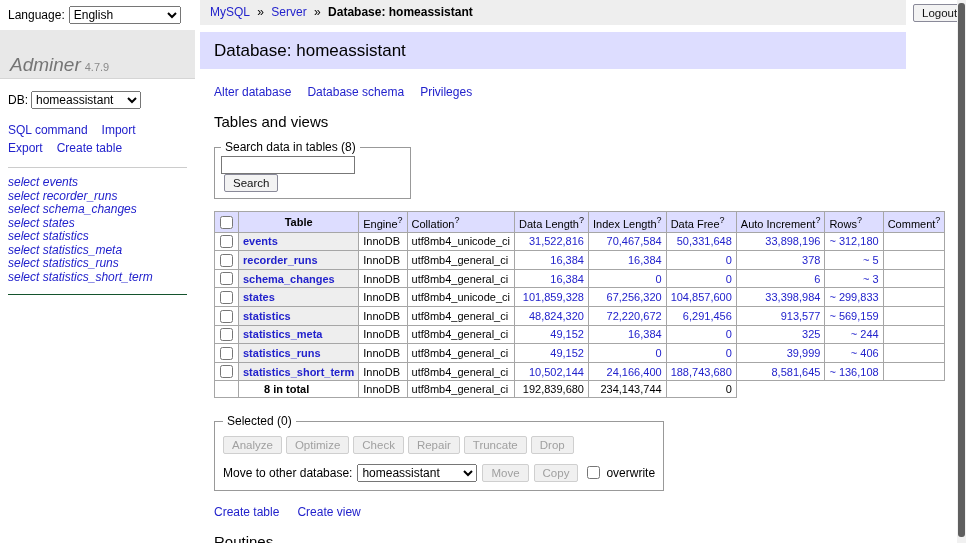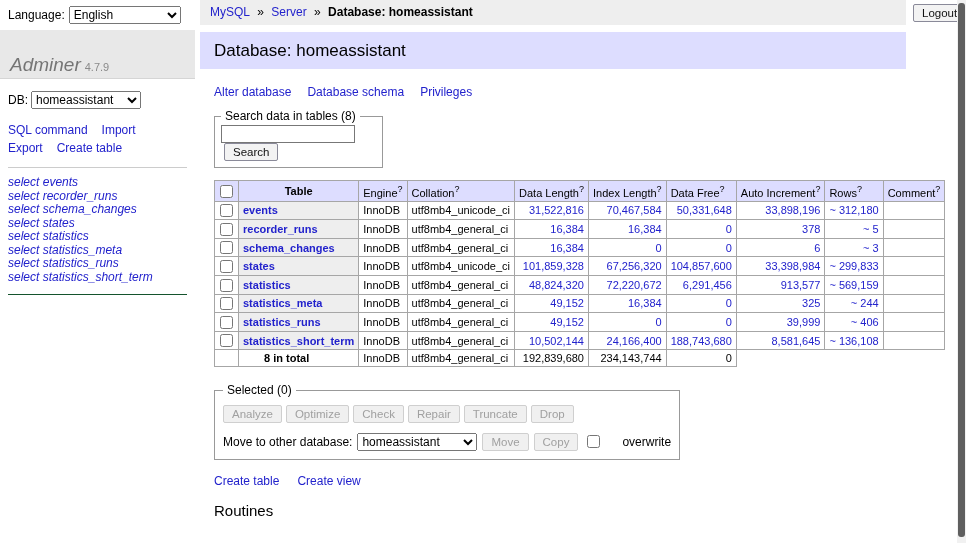--- a/index.html
+++ b/index.html
@@ -48,21 +48,21 @@
   .main { position:absolute; left:200px; top:32px; width:706px; }
   .h2bar { background:#ddf; height:37px; display:flex; align-items:center; padding-left:14px; }
   .h2bar h2 { font-size:17px; font-weight:normal; margin:0; }
   .actions { margin:16px 0 0 14px; }
   .actions a { margin-right:16px; }
   h3 { font-size:15px; font-weight:normal; margin:14px 0 0 14px; }
 
   fieldset { border:1px solid #999; margin:0; }
   legend { font-size:12px; padding:0 4px; }
 
-  .search-fs { margin:10px 0 0 14px; width:169px; padding:2px 6px 6px; }
+  .search-fs { margin:10px 0 0 14px; width:197px; padding:2px 6px 6px; }
   .search-fs input[type=text] { width:134px; height:18px; border:1px solid #777; padding:1px 3px; vertical-align:middle; }
   .search-fs button { margin-left:3px; vertical-align:middle; }
 
   table.tables { border-collapse:collapse; margin:12px 0 0 14px; table-layout:fixed; font-size:11px; }
   .tables td, .tables th {
     border:1px solid #a6a6a6; padding:1px 4px; line-height:14px;
     white-space:nowrap; overflow:hidden;
   }
   .tables thead td, .tables thead th { background:#ddf; }
   .tables th { background:#eee; font-weight:normal; text-align:left; }
@@ -75,21 +75,21 @@
   .num a { color:#2222cc; }
   .tname { font-weight:bold; }
   .total-row th { background:#fff; font-weight:bold;padding-left:25px; }
   .plain { color:#000; }
 
   .selected-fs { margin:16px 0 0 14px; width:396px; padding:4px 8px 8px; }
   .btn-row { margin:4px 0 9px; }
   .btn-row button { margin-right:4px; }
   .move-row { display:flex; align-items:center; gap:5px; white-space:nowrap; }
   .move-row select { width:120px; }
-  .move-row label { display:flex; align-items:center; gap:19px; }
+  .move-row label { display:flex; align-items:center; gap:3px; }
 
   .links-row { margin:14px 0 0 14px; }
   .links-row a { margin-right:18px; }
 
   
   .scrollbar { position:absolute; right:0; top:0; width:9px; height:543px; background:#f1f1f1; }
   .scrollbar .thumb { position:absolute; left:1px; width:7px; top:3px; height:534px; background:#5f5f5f; border-radius:3px; }
 </style>
 </head>
 <body>
@@ -123,20 +123,21 @@
       <li><a>select</a> <a>statistics_runs</a></li>
       <li><a>select</a> <a>statistics_short_term</a></li>
     </ul>
 </div>
 
 <div class="main">
   <div class="h2bar">
     <h2>Database: homeassistant</h2>
   </div>
   <p class="actions"><a>Alter database</a><a>Database schema</a><a>Privileges</a></p>
+  <h3>Tables and views</h3>
 
   <fieldset class="search-fs">
     <legend>Search data in tables (8)</legend>
     <input type="text" value="" style="">
     <button>Search</button>
   </fieldset>
 
   <table class="tables">
       <colgroup>
         <col style="width: 22px;">

